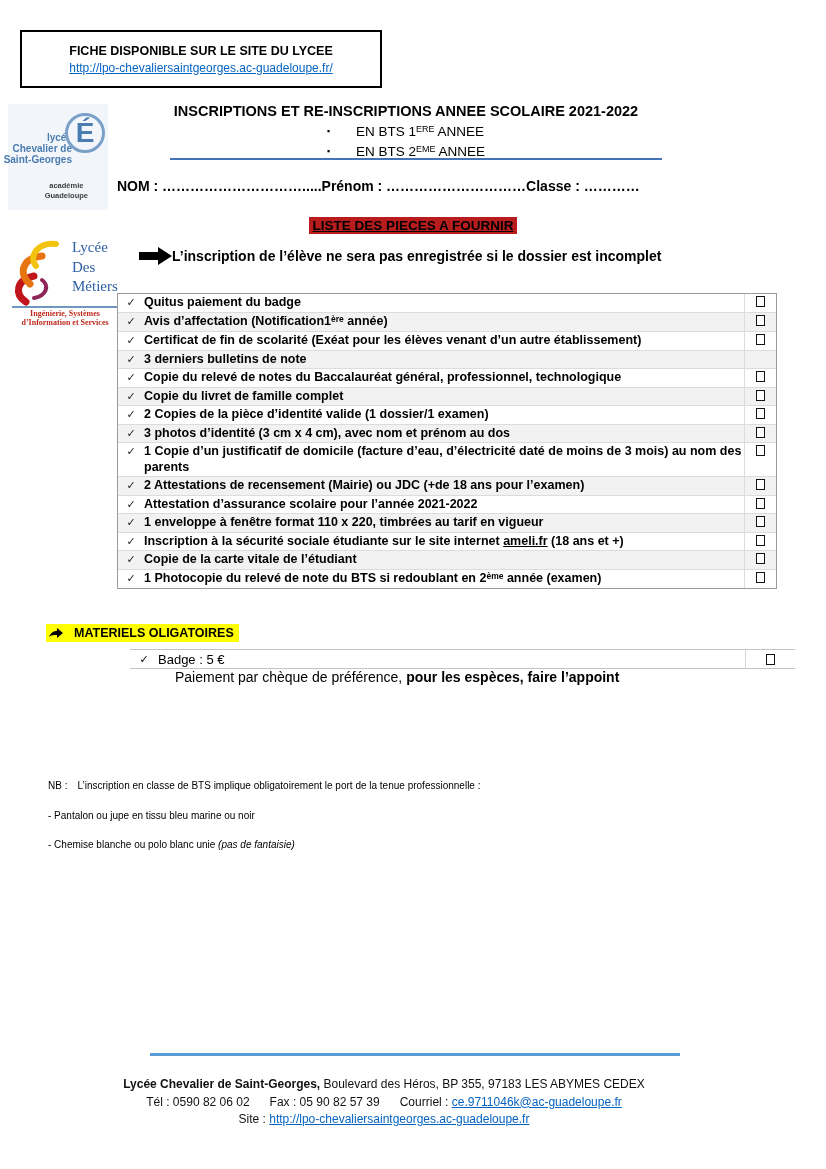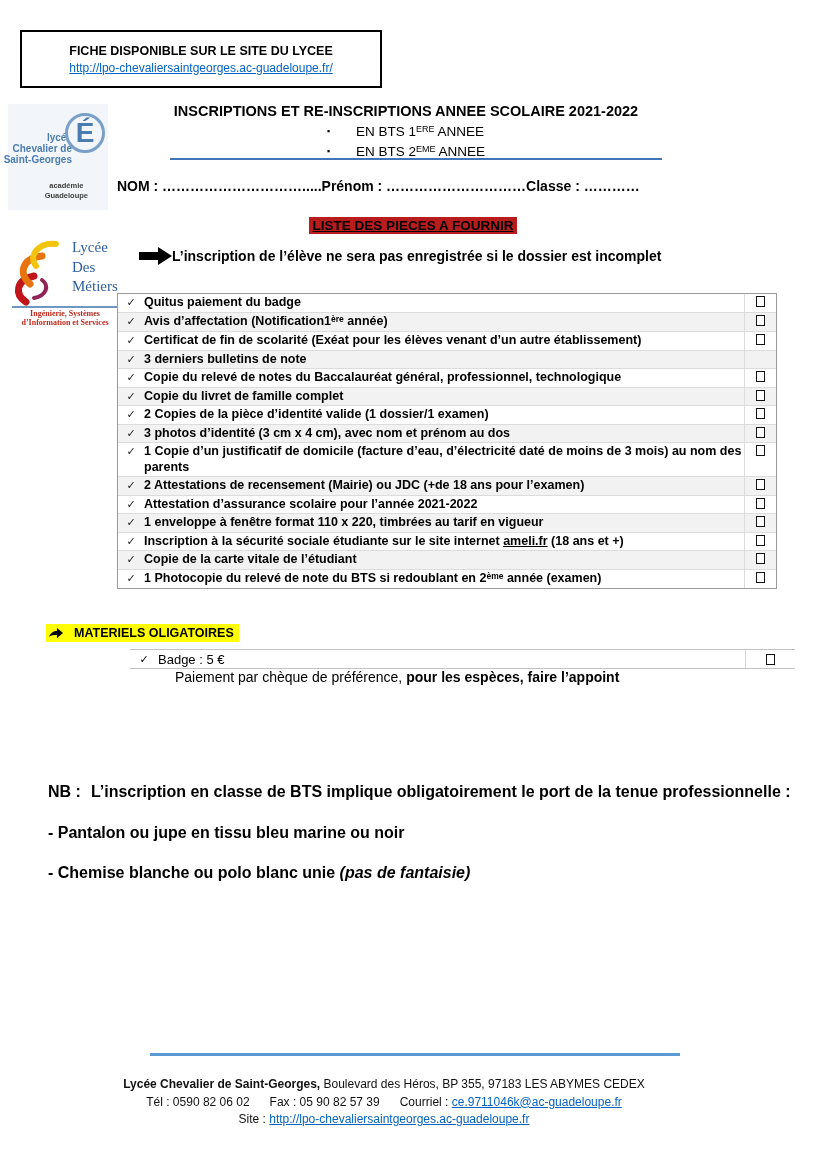--- a/index.html
+++ b/index.html
@@ -68,21 +68,21 @@
   .materials-heading { position:absolute; left:46px; top:624px; display:flex; align-items:center; gap:11px; background:#ffff00; padding:2px 5px 2px 3px; }
   .materials-heading span { font-weight:bold; font-size:12.5px; }
   .badge-row { position:absolute; left:130px; top:649px; width:665px; height:20px; border-top:1px solid #c3c3c3; border-bottom:1px solid #c3c3c3; display:flex; align-items:center; }
   .badge-check { width:28px; flex:0 0 28px; text-align:center; font-size:11px; }
   .badge-text { flex:1; font-size:13px; }
   .badge-boxcell { width:50px; flex:0 0 50px; border-left:1px solid #d5d5d5; height:100%; display:flex; align-items:center; justify-content:center; }
   .payment-line { position:absolute; left:175px; top:669px; font-size:14px; }
   .payment-bold { font-weight:bold; }
 
   
-  .nb-block { position:absolute; left:48px; top:777px; font-weight:bold; font-size:16px; }
+  .nb-block { position:absolute; left:48px; top:777px; font-weight:normal; font-size:10px; }
   .nb-line { margin-bottom:11px; line-height:1.85; }
   .nb-label { margin-right:10px; }
   .nb-italic { font-style:italic; }
 
   
   .footer-rule { position:absolute; left:150px; top:1053px; width:530px; height:2.5px; background:#5b9bd5; }
   .footer { position:absolute; left:0; top:1076px; width:768px; text-align:center; font-size:12px; line-height:17.5px; color:#111; }
   .footer-bold { font-weight:bold; }
   .footer-link { color:#0563c1; text-decoration:underline; }
   .gap { display:inline-block; width:20px; }

